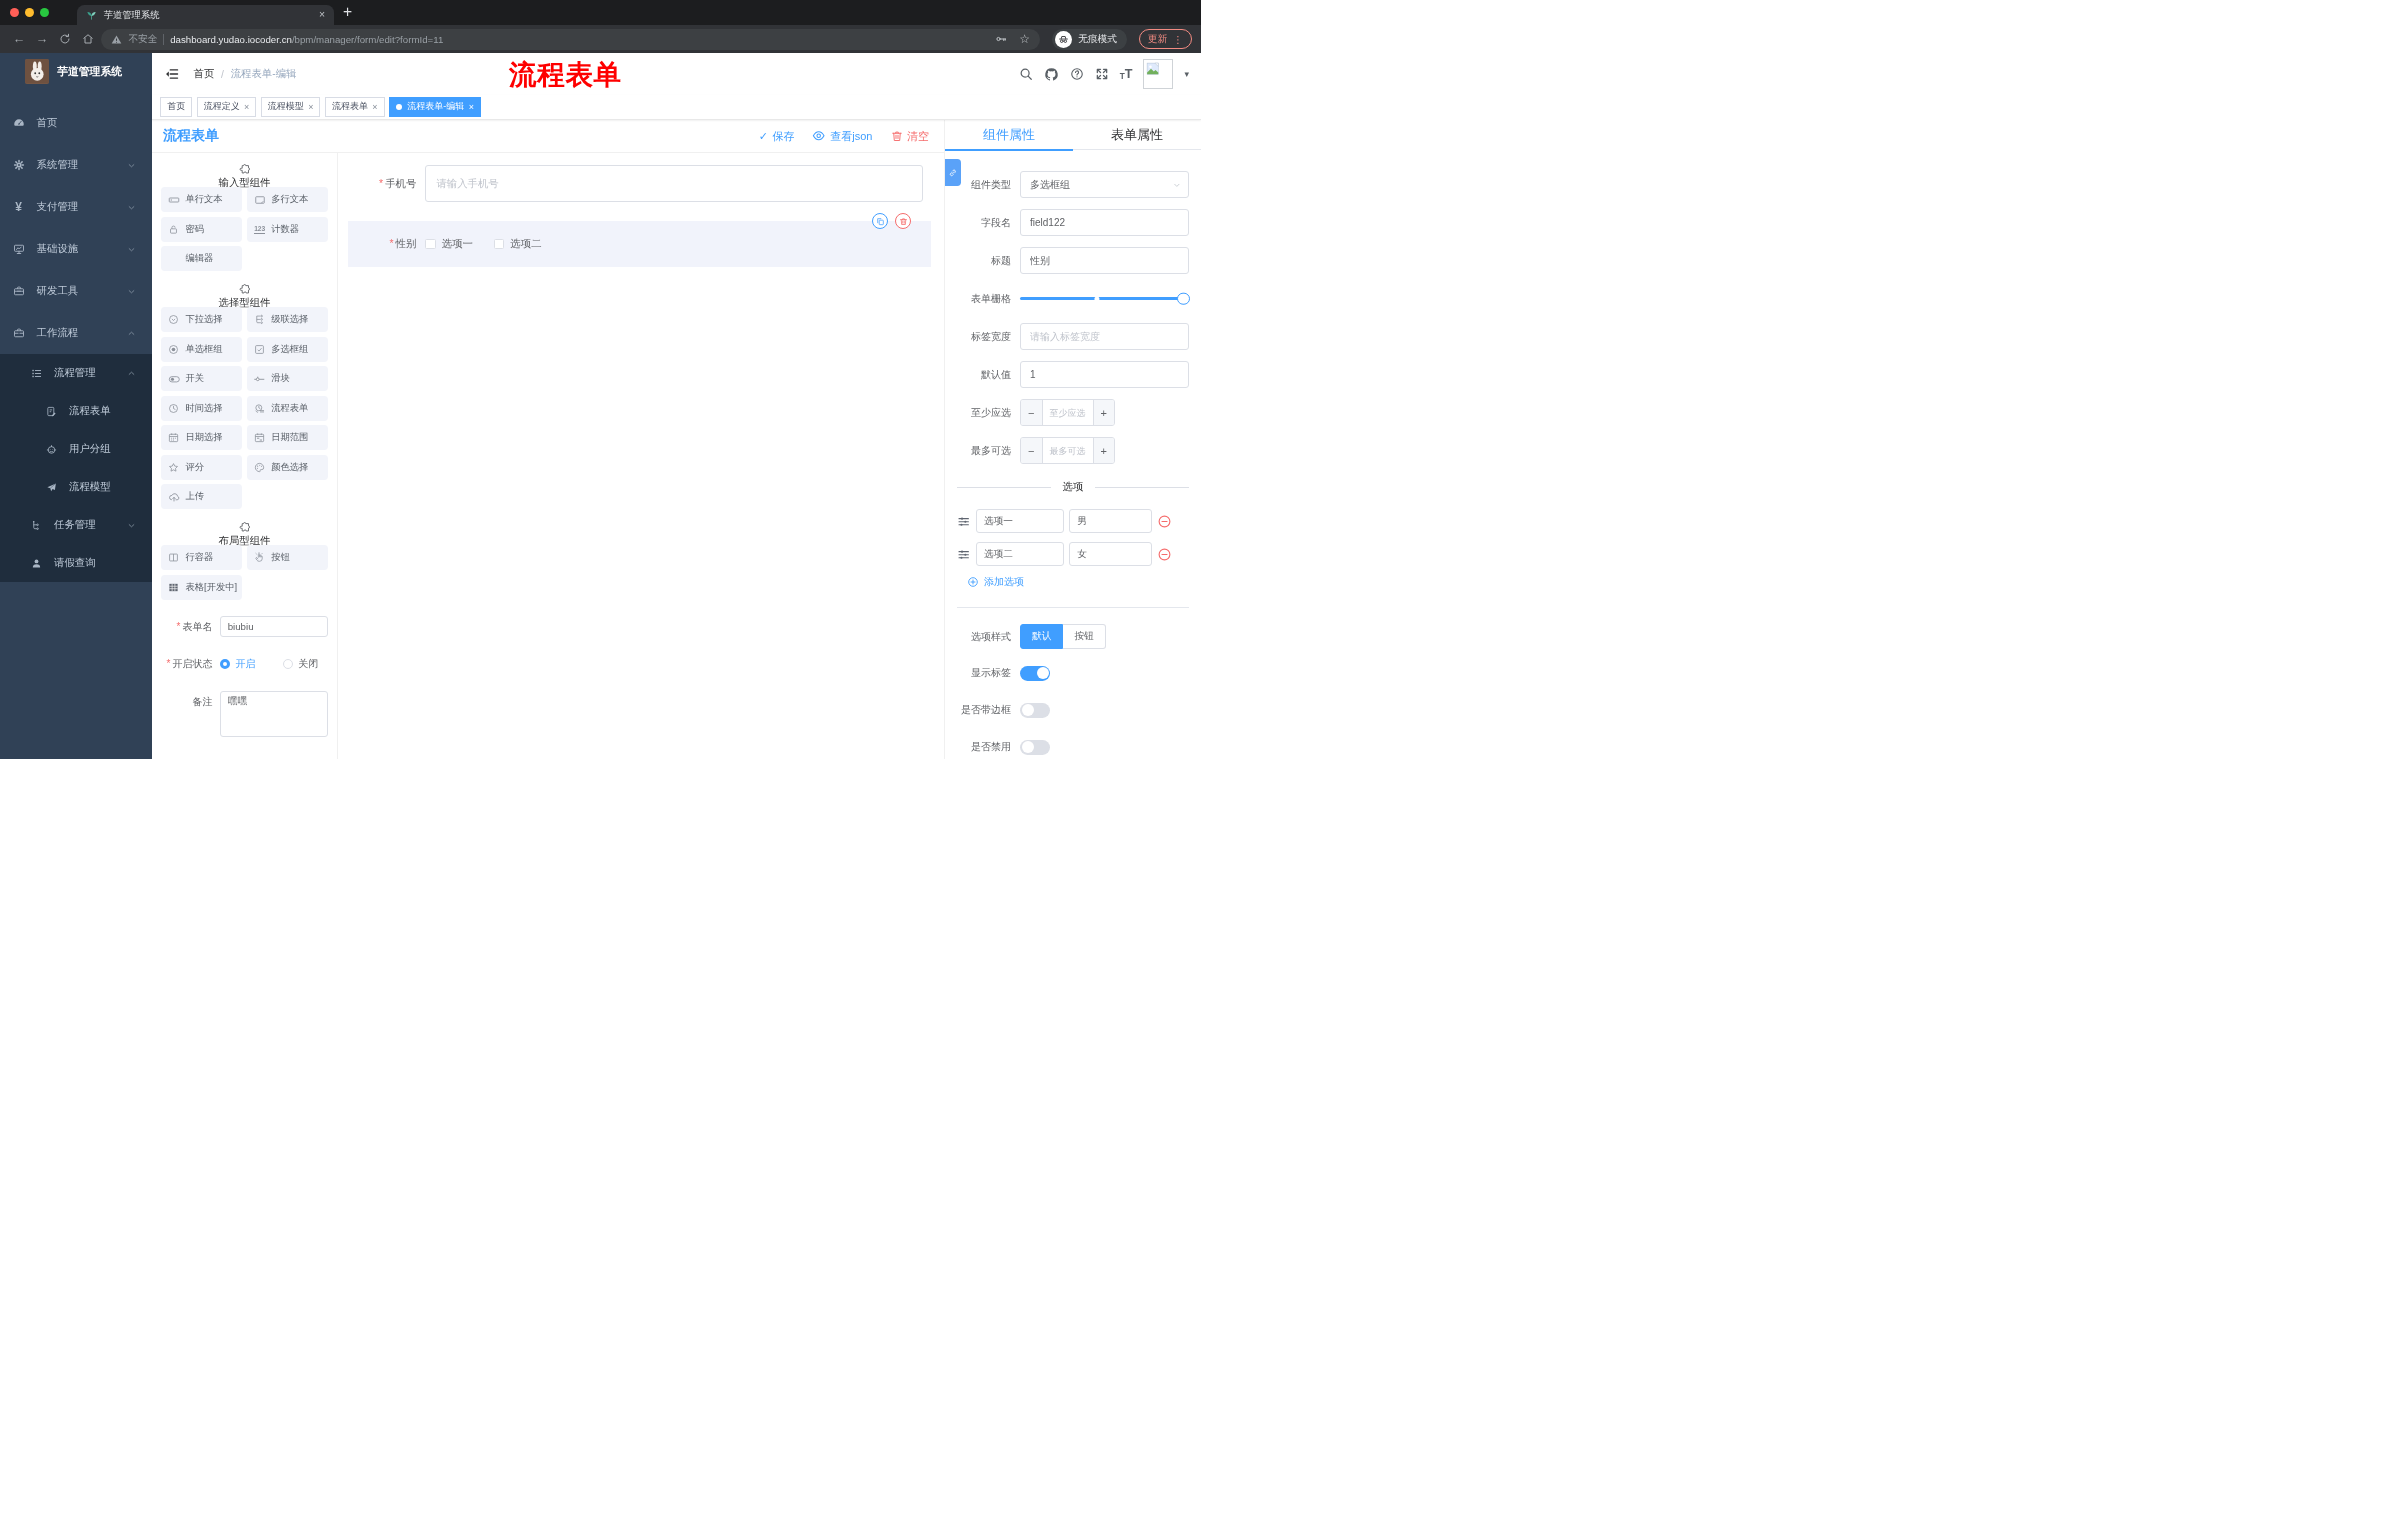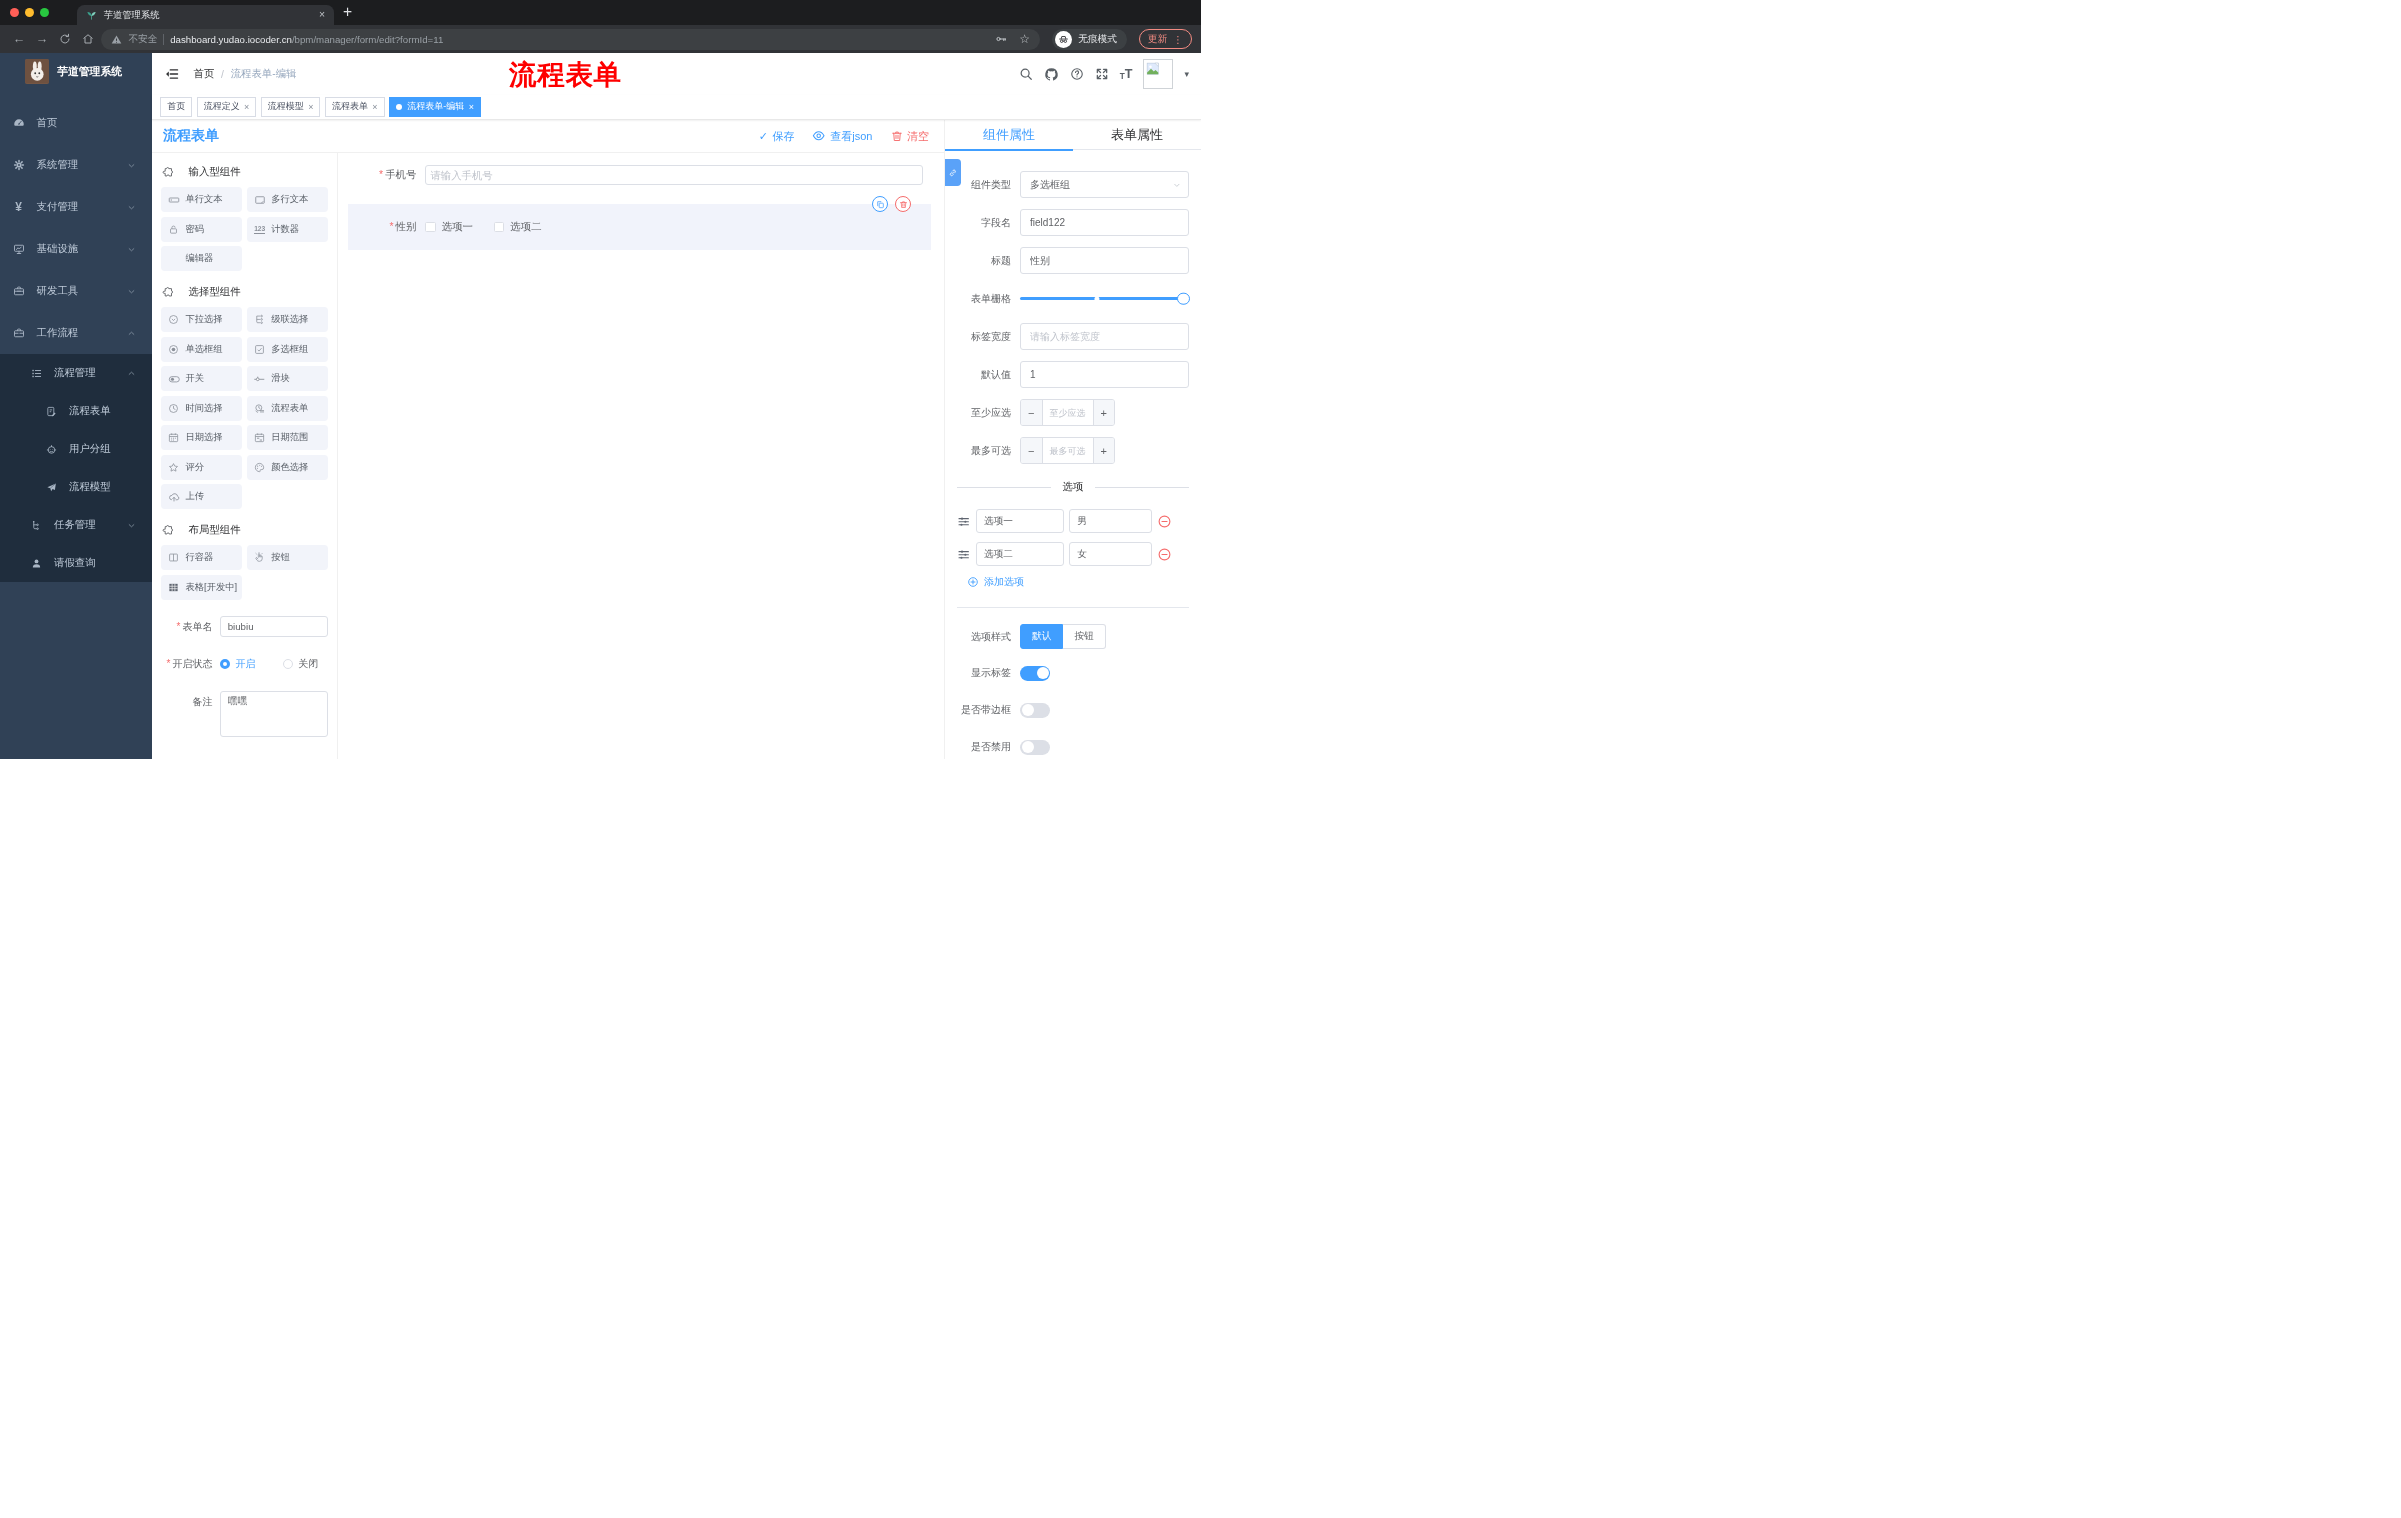--- a/index.html
+++ b/index.html
@@ -76,21 +76,21 @@
 .topbar { height:33px; display:flex; align-items:center; padding:0 15px 0 11px; border-bottom:0.7px solid #f0f0f0; }
 .topbar-title { color:#409eff; font-size:14px; font-weight:bold; }
 .topbar-actions { margin-left:auto; display:flex; align-items:center; gap:18px; font-size:11px; }
 .tact { display:flex; align-items:center; gap:4.5px; cursor:pointer; }
 .tact.blue { color:#409eff; } .tact.red { color:#f56c6c; }
 
 .panels { flex:1; display:flex; min-height:0; }
 
 
 .comp-panel { width:186px; border-right:0.7px solid #f0f0f0; padding:10.4px 9px 0; overflow:hidden; flex-shrink:0; }
-.group-title { display:flex; align-items:center; gap:15px; font-size:10.4px; color:#303133; height:18px; }
+.group-title { display:flex; align-items:center; gap:0; font-size:10.4px; color:#303133; height:18px;flex-direction:column; }
 .group-title .pz { color:#606266; }
 .cgrid { display:grid; grid-template-columns:1fr 1fr; gap:4.5px; margin:6px 0 12px; }
 .citem { height:25px; background:#f2f4fa; border-radius:3.7px; display:flex; align-items:center; gap:5.2px; padding-left:6.7px; font-size:9.3px; color:#5a6068; cursor:grab; overflow:hidden; white-space:nowrap; }
 .citem .cic { width:12.6px; color:#8b9099; flex-shrink:0; display:flex; justify-content:center; }
 .n123 { font-size:6.7px; font-weight:bold; color:#8b9099; border-bottom:1.1px solid #8b9099; line-height:1.2; }
 
 .cfg { margin-top:16.3px; display:flex; flex-direction:column; gap:16.3px; font-size:10px; color:#606266; }
 .cfg-row { display:flex; align-items:flex-start; }
 .cfg-row.center { align-items:center; }
 .cfg-label { width:59px; text-align:right; padding-right:7.4px; flex-shrink:0; line-height:21px; white-space:nowrap; }
@@ -101,21 +101,21 @@
 .radio { display:flex; align-items:center; gap:5.2px; cursor:pointer; font-size:10px; }
 .rdot { width:10.4px; height:10.4px; border-radius:50%; border:0.7px solid #dcdfe6; background:#fff; flex-shrink:0; }
 .radio.sel .rdot { border:3px solid #409eff; }
 .radio.sel span { color:#409eff; }
 
 
 .canvas { flex:1; padding:12px 13.4px 0 10.4px; background:#fff; min-width:0; }
 .fitem { display:flex; align-items:center; }
 .fitem-label { width:77px; text-align:right; padding-right:9px; font-size:10.4px; color:#606266; flex-shrink:0; white-space:nowrap; }
 .fitem-label .star { color:#f56c6c; margin-right:2.2px; }
-.txt-input { flex:1; height:20px; border:0.7px solid #dcdfe6; border-radius:3px; padding:0 4px; font-size:10.4px; color:#606266; outline:none; margin-right:7.4px; }
+.txt-input { flex:1; height:37px; border:0.7px solid #dcdfe6; border-radius:3px; padding:0 10px; font-size:10.4px; color:#606266; outline:none; margin-right:7.4px; }
 .txt-input::placeholder, .cfg-input::placeholder, .pinput::placeholder, .snum::placeholder { color:#c0c4cc; }
 .sel-block { margin-top:19.3px; position:relative; background:#f1f3fb; height:46px; display:flex; align-items:center; cursor:pointer; }
 .block-btns { position:absolute; top:-8.2px; right:19.3px; display:flex; gap:6.7px; }
 .cbtn { width:16.3px; height:16.3px; border-radius:50%; background:#fff; border:0.7px solid #409eff; color:#409eff; display:flex; align-items:center; justify-content:center; cursor:pointer; }
 .cbtn.red { border-color:#f56c6c; color:#f56c6c; }
 .cbgroup { display:flex; align-items:center; gap:21px; }
 .cbox { display:flex; align-items:center; gap:6px; cursor:pointer; color:#606266; font-size:10.4px; }
 .cbsq { width:10.4px; height:10.4px; border:0.7px solid #dcdfe6; border-radius:1.5px; background:#fff; flex-shrink:0; }
 
 

